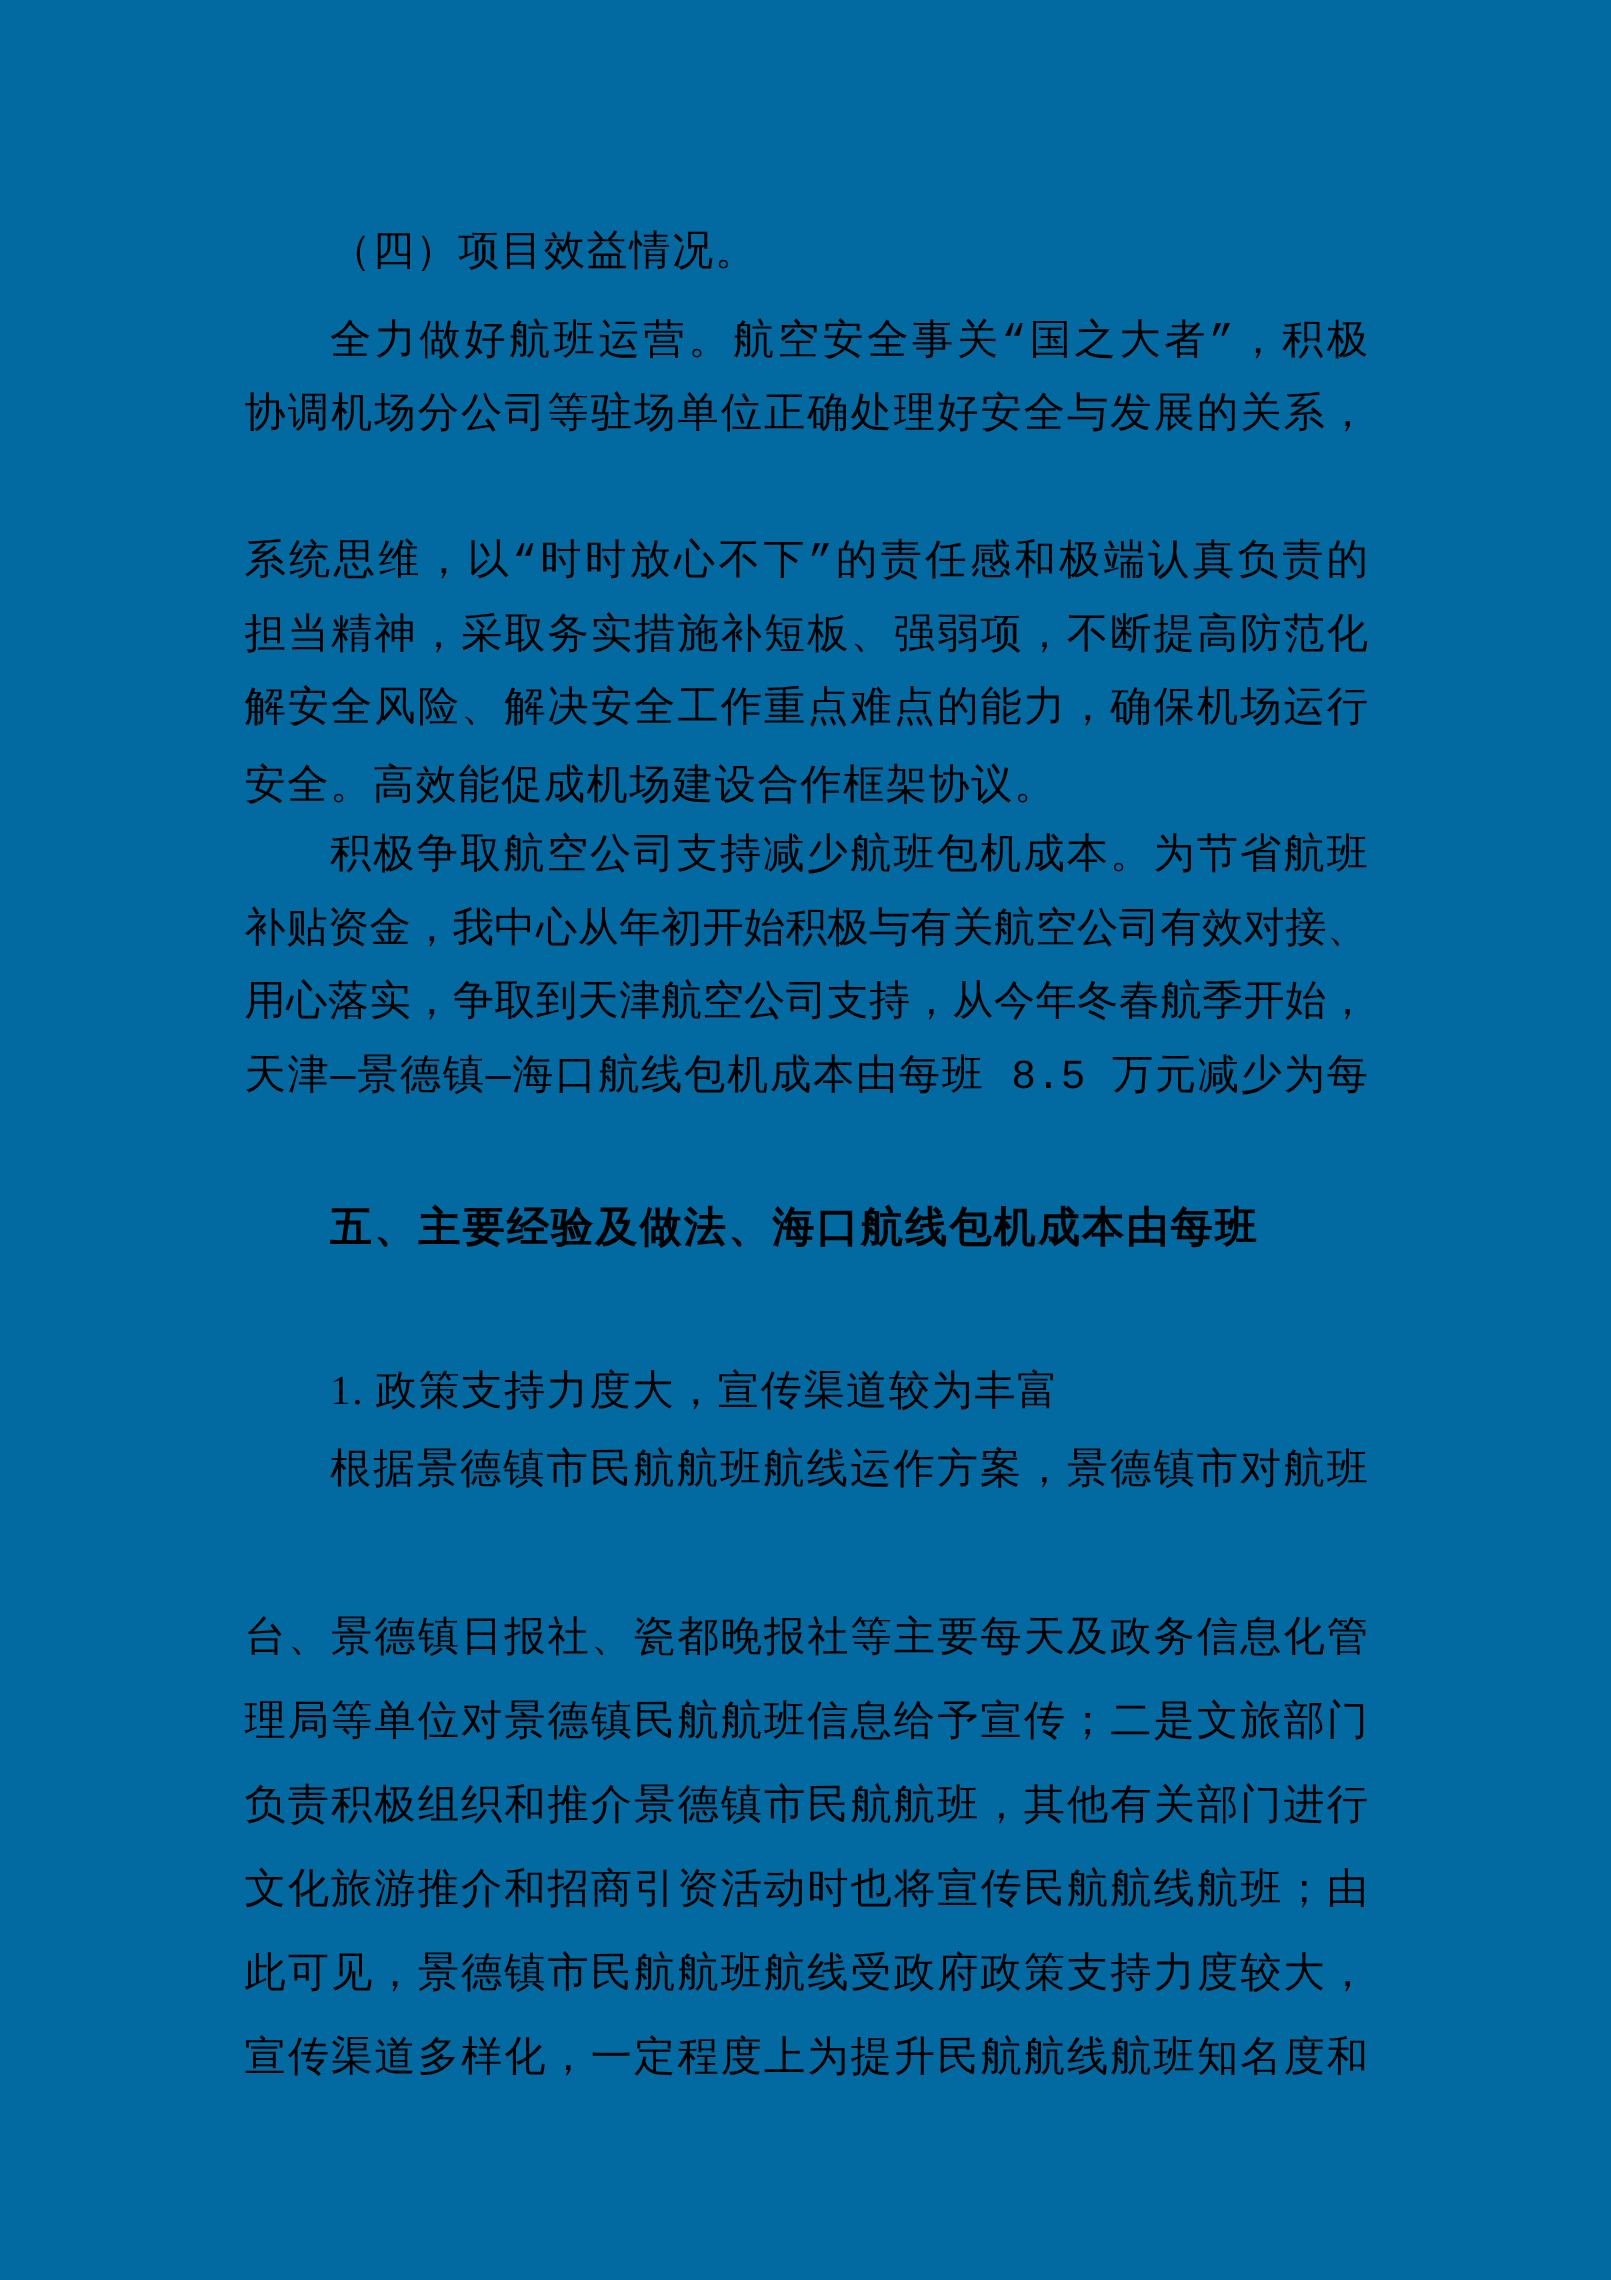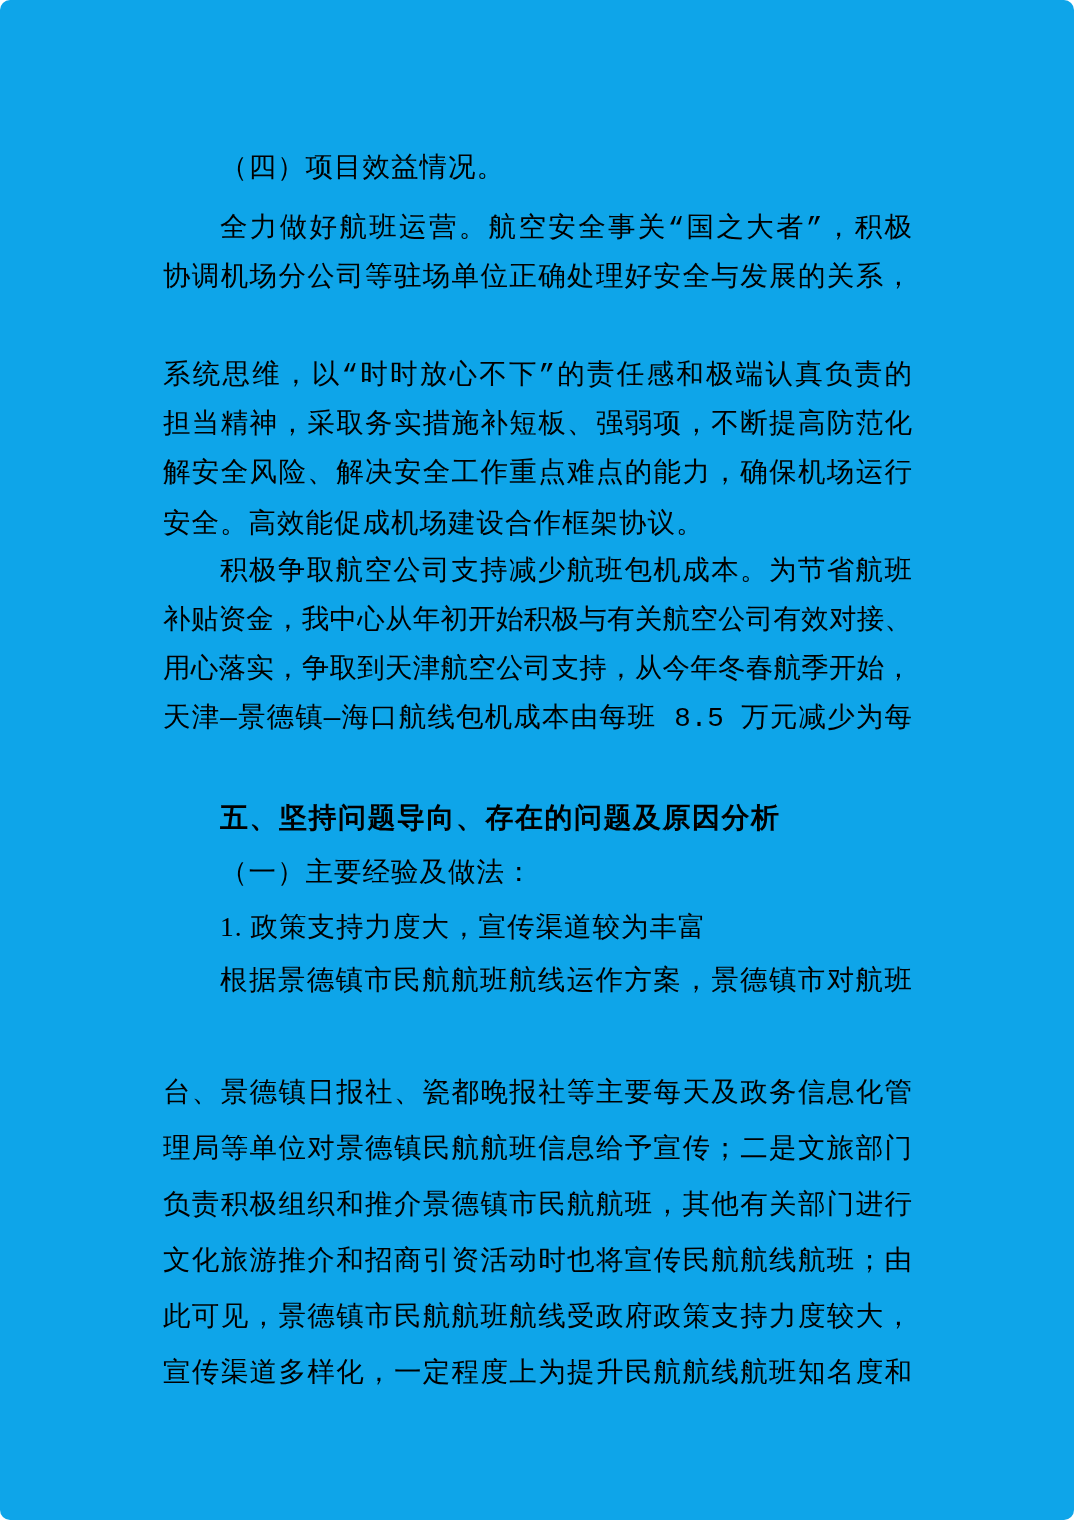--- a/index.html
+++ b/index.html
@@ -4,25 +4,24 @@
 <style>
   html, body {
     margin: 0;
     padding: 0;
     background: #ffffff;
   }
   .page {
     position: relative;
     width: 1074px;
     height: 1520px;
-    background: #0ea5e9;
+    background: #0369a1;
     color: #000000;
     overflow: hidden;
     font-family: "Liberation Serif", "DejaVu Serif", serif;
-    border-radius: 10px;
   }
   .line {
     position: absolute;
     left: 163px;
     width: 749px;
     font-size: 27.5px;
     line-height: 1.25;
     color: #000000;
     box-sizing: border-box;
     white-space: normal;
@@ -63,23 +62,22 @@
   <div class="line full" style="top:359px">系统思维，以“时时放心不下”的责任感和极端认真负责的</div>
   <div class="line full" style="top:408px">担当精神，采取务实措施补短板、强弱项，不断提高防范化</div>
   <div class="line full" style="top:457px">解安全风险、解决安全工作重点难点的能力，确保机场运行</div>
   <div class="line end" style="top:506px">安全。高效能促成机场建设合作框架协议。</div>
 
   <div class="line indent full" style="top:555px">积极争取航空公司支持减少航班包机成本。为节省航班</div>
   <div class="line full" style="top:604px">补贴资金，我中心从年初开始积极与有关航空公司有效对接、</div>
   <div class="line full" style="top:653px">用心落实，争取到天津航空公司支持，从今年冬春航季开始，</div>
   <div class="line full" style="top:702px">天津—景德镇—海口航线包机成本由每班 8.5 万元减少为每</div>
 
-  <div class="line indent heading" style="top:800px">五、坚持问题导向、存在的问题及原因分析</div>
+  <div class="line indent heading" style="top:800px">五、主要经验及做法、海口航线包机成本由每班</div>
 
-  <div class="line indent end" style="top:855px">（一）主要经验及做法：</div>
   <div class="line indent end" style="top:910px">1. 政策支持力度大，宣传渠道较为丰富</div>
 
   <div class="line indent full" style="top:965px">根据景德镇市民航航班航线运作方案，景德镇市对航班</div>
   <div class="line full" style="top:1077px">台、景德镇日报社、瓷都晚报社等主要每天及政务信息化管</div>
   <div class="line full" style="top:1133px">理局等单位对景德镇民航航班信息给予宣传；二是文旅部门</div>
   <div class="line full" style="top:1189px">负责积极组织和推介景德镇市民航航班，其他有关部门进行</div>
   <div class="line full" style="top:1245px">文化旅游推介和招商引资活动时也将宣传民航航线航班；由</div>
   <div class="line full" style="top:1301px">此可见，景德镇市民航航班航线受政府政策支持力度较大，</div>
   <div class="line full" style="top:1357px">宣传渠道多样化，一定程度上为提升民航航线航班知名度和</div>
 

